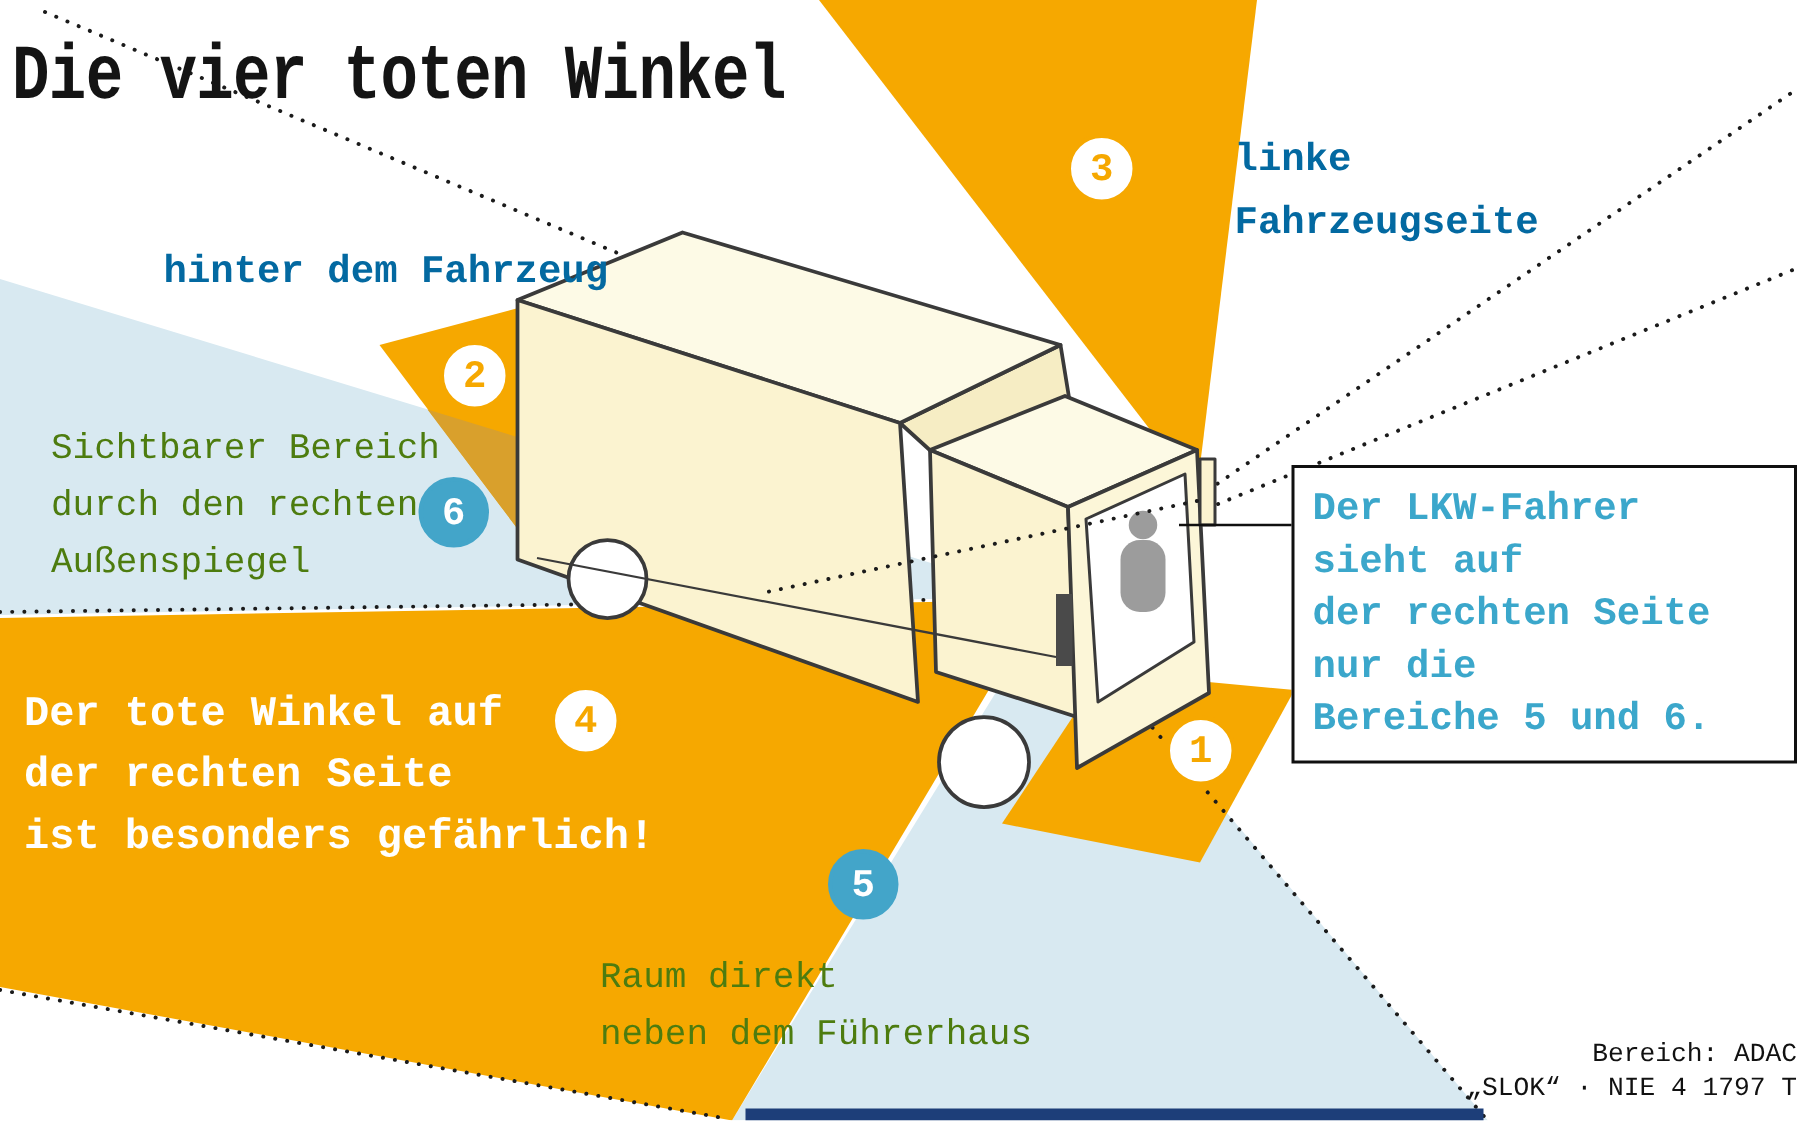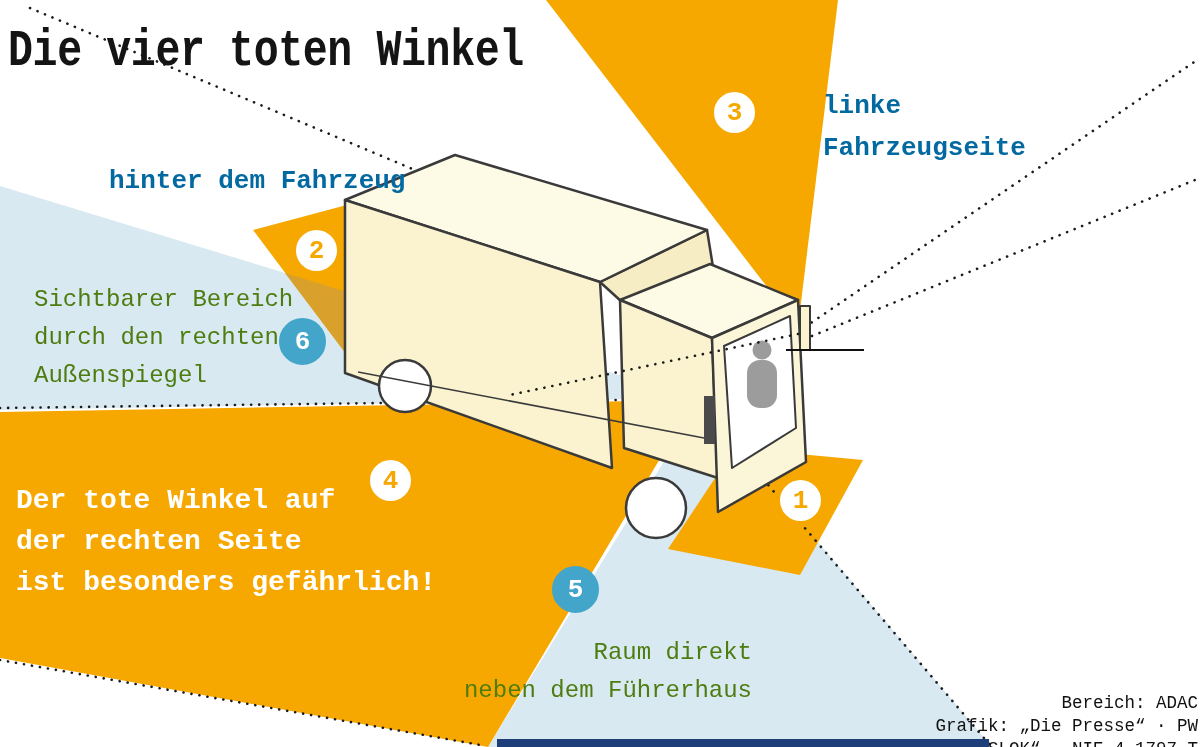--- a/index.html
+++ b/index.html
@@ -9,21 +9,21 @@
   }
   #diagram-svg{position:absolute;left:0;top:0;width:1200px;height:747px;display:block;}
   .lbl{position:absolute;white-space:pre-line;}
   .title{
     position:absolute;left:8px;top:22px;font-size:52px;font-weight:700;
     letter-spacing:-0.5px;color:#141414;transform:scaleX(0.8);transform-origin:0 0;
     white-space:nowrap;
   }
   .lbl-orange{color:#0369a1;font-weight:700;font-size:26px;line-height:42px;}
   .lbl-dark{color:#4d7c0f;font-weight:400;font-size:24px;line-height:38px;}
-  .lbl-white{color:#ffffff;font-weight:700;font-size:28px;line-height:41px;margin-top:24px;}
+  .lbl-white{color:#ffffff;font-weight:700;font-size:28px;line-height:41px;}
   .badge{
     position:absolute;width:41px;height:41px;border-radius:50%;
     display:flex;align-items:center;justify-content:center;
     font-weight:700;font-size:26px;line-height:1;
   }
   .badge-o{background:#ffffff;border:3px solid #F6A800;color:#F6A800;}
   .badge-t{background:#43A5C9;border:3px solid #43A5C9;color:#ffffff;}
   .callout{
     position:absolute;left:861px;top:310px;width:337px;box-sizing:border-box;
     background:#ffffff;border:2.5px solid #101010;padding:10px 12px;
@@ -86,32 +86,34 @@
 
   <div class="lbl lbl-orange" style="left:66px;top:160px;margin-left:43px;">hinter dem Fahrzeug</div>
   <div class="lbl lbl-orange" style="left:823px;top:85px;">linke
 Fahrzeugseite</div>
   <div class="lbl lbl-dark" style="left:34px;top:281px;">Sichtbarer Bereich
 durch den rechten
 Außenspiegel</div>
   <div class="lbl lbl-white" style="left:16px;top:456px;">Der tote Winkel auf
 der rechten Seite
 ist besonders gefährlich!</div>
-  <div class="lbl lbl-dark" style="left:400px;top:634px;width:352px;text-align:right;">Raum direkt
+  <div class="lbl lbl-dark" style="left:400px;top:634px;width:352px;text-align:left;">Raum direkt
 neben dem Führerhaus</div>
 
   <div class="badge badge-o" style="left:777px;top:477px;">1</div>
   <div class="badge badge-o" style="left:293px;top:227px;">2</div>
   <div class="badge badge-o" style="left:711px;top:89px;">3</div>
   <div class="badge badge-o" style="left:367px;top:457px;">4</div>
   <div class="badge badge-t" style="left:552px;top:566px;">5</div>
   <div class="badge badge-t" style="left:279px;top:318px;">6</div>
 
+  <div class="callout">Der LKW-Fahrer sieht auf
+der rechten Seite nur die
+Bereiche 5 und 6.</div>
 
   <div class="credits">
     <div>Bereich: ADAC</div>
-    <div>Grafik: „Die Presse“ · PW</div>
     <div>„SLOK“ · NIE 4 1797 T</div>
   </div>
 
   <div class="bottom-bar"></div>
 
 </div>
 
 </body></html>

